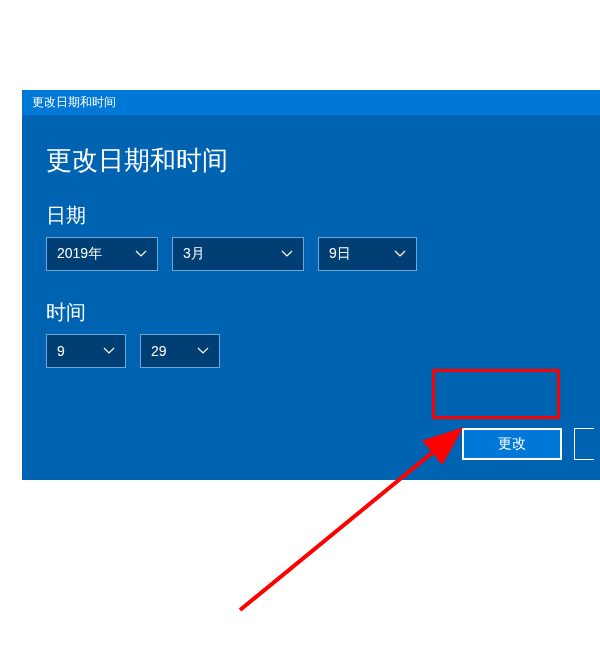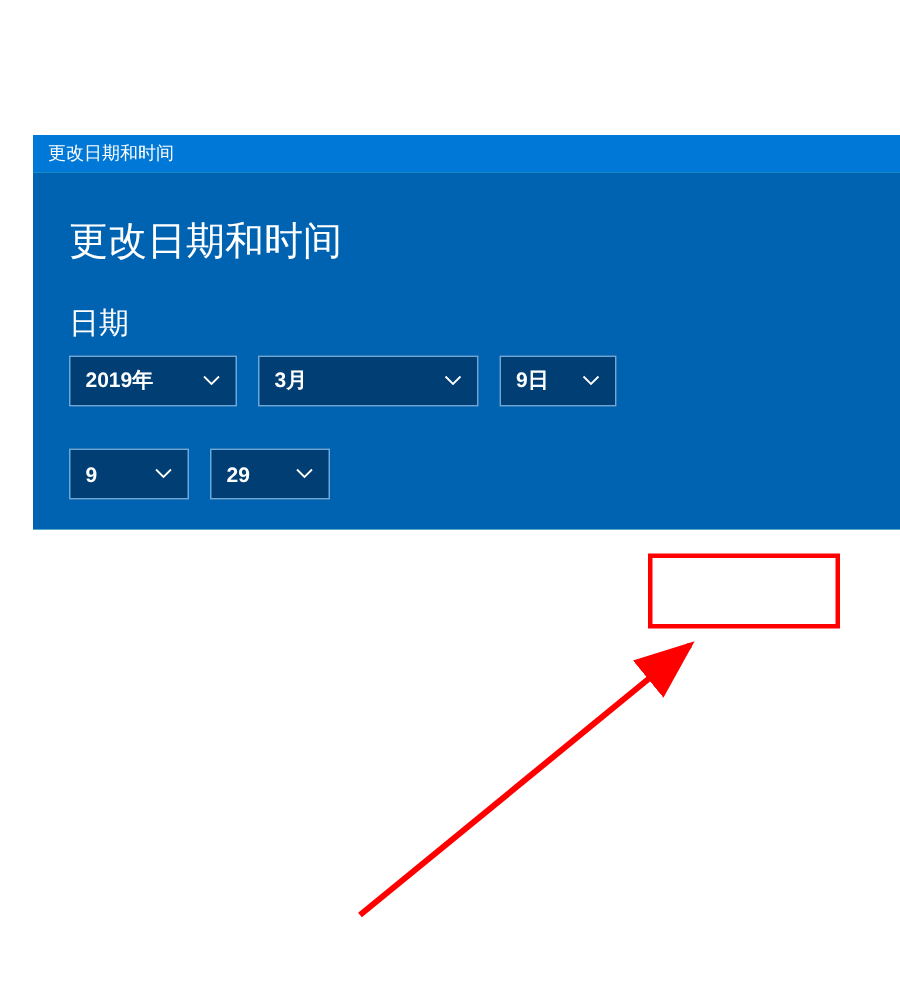--- a/index.html
+++ b/index.html
@@ -34,42 +34,41 @@
       margin-bottom: 24px;
     }
     .field-label {
       font-size: 20px;
       margin-bottom: 8px;
     }
     .row {
       display: flex;
       gap: 14px;
       margin-bottom: 28px;
-      font-weight: bold;
     }
     .row.last { margin-bottom: 0; }
     .select {
       display: flex;
       align-items: center;
       justify-content: space-between;
       background: #003e73;
       border: 1px solid #6ba8db;
       height: 34px;
       padding: 0 10px;
       color: #fff;
       font-size: 14px;
       cursor: pointer;
     }
     .select .chevron {
       margin-left: 10px;
       flex-shrink: 0;
     }
     .w-year { width: 112px; }
-    .w-month { width: 147px; }
-    .w-day { width: 78px; }
+    .w-month { width: 132px; }
+    .w-day { width: 99px; }
     .w-time { width: 80px; }
     .btn-row {
       display: flex;
       justify-content: flex-end;
       gap: 12px;
       margin-top: 60px;
     }
     .btn {
       width: 100px;
       height: 32px;
@@ -123,35 +122,42 @@
           </svg>
       </div>
       <div class="select w-day">
         <span>9日</span>
         <svg class="chevron" width="12" height="8" viewBox="0 0 12 8">
             <path d="M1 1 L6 6 L11 1" stroke="#fff" stroke-width="1.2" fill="none"></path>
           </svg>
       </div>
     </div>
 
+    <div class="field-label">时间</div>
     <div class="row last">
       <div class="select w-time">
         <span>9</span>
         <svg class="chevron" width="12" height="8" viewBox="0 0 12 8">
             <path d="M1 1 L6 6 L11 1" stroke="#fff" stroke-width="1.2" fill="none"></path>
           </svg>
       </div>
       <div class="select w-time">
         <span>29</span>
         <svg class="chevron" width="12" height="8" viewBox="0 0 12 8">
             <path d="M1 1 L6 6 L11 1" stroke="#fff" stroke-width="1.2" fill="none"></path>
           </svg>
       </div>
     </div>
 
+    <div class="btn-row">
+      <div class="btn btn-primary">
+        <span>更改</span>
+      </div>
+      <div class="btn btn-secondary" style="width:20px;border-left:1px solid #fff;border-top:1px solid #fff;border-bottom:1px solid #fff;border-right:none;"></div>
+    </div>
   </div>
 </div>
 
 <div class="highlight-box" style="left:432px; top:369px; width:128px; height:50px;"></div>
 
 <svg class="arrow-svg" style="left:0; top:0;" width="600" height="665">
   <defs>
     <marker id="arrowhead" markerWidth="10" markerHeight="8" refX="9" refY="4" orient="auto">
       <polygon points="0 0, 10 4, 0 8" fill="#ff0000"></polygon>
     </marker>

